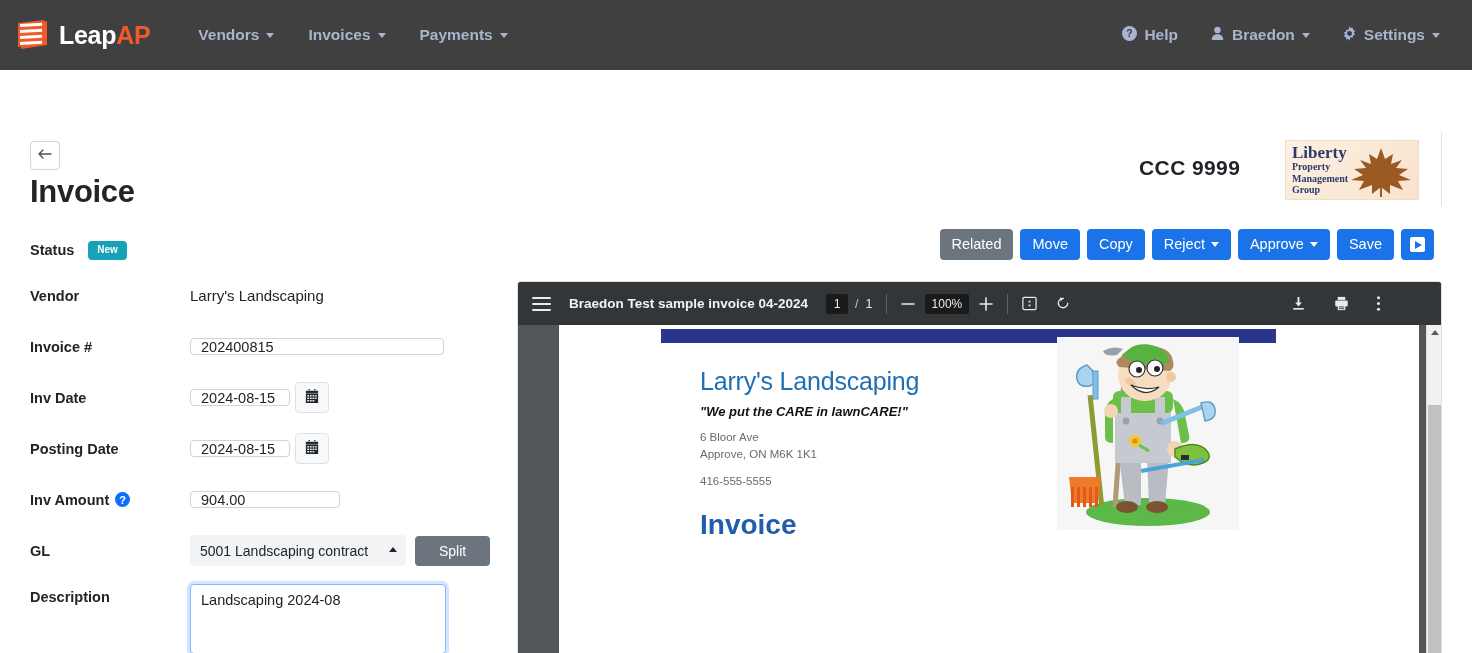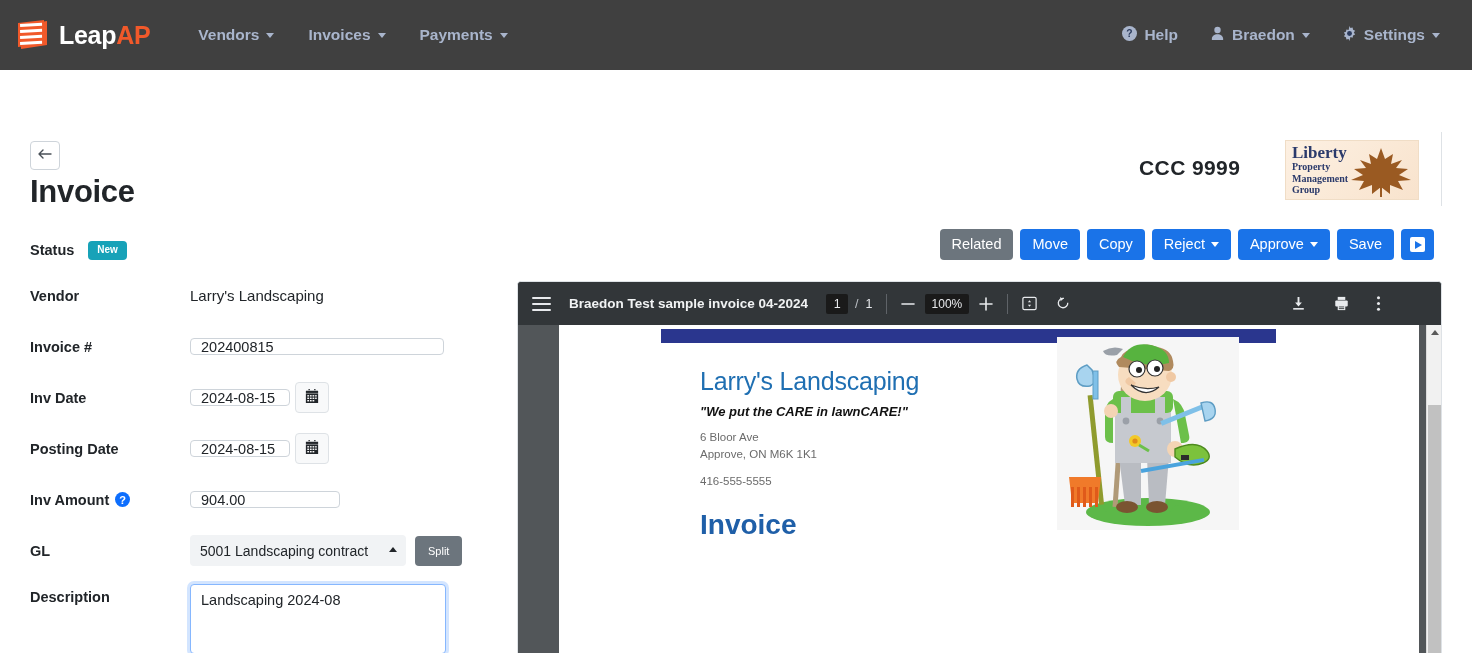--- a/index.html
+++ b/index.html
@@ -91,21 +91,21 @@
     font-size:14px; color:#212529; padding:0 26px 0 10px;
     display:flex; align-items:center; cursor:pointer; position:relative;
   }
   .caret-up {
     position:absolute; right:9px; top:12px; width:0;height:0;
     border-left:4.5px solid transparent; border-right:4.5px solid transparent;
     border-bottom:5px solid #212529;
   }
   .split-btn {
     margin-left:9px; background:#6c757d; color:#fff; border:none; border-radius:4px;
-    font-size:11px; padding:6px 13px; height:30px; cursor:pointer;
+    font-size:14px; padding:6px 24px; height:30px; cursor:pointer;
     font-family:"Liberation Sans", sans-serif;
   }
   .desc-box {
     width:256px; height:70px; border:1px solid #86b7fe; border-radius:4px;
     background:#fff; box-shadow:0 0 0 3px rgba(13,110,253,0.18);
     font-size:14.5px; color:#212529; padding:7px 10px; position:relative;
     font-family:"Liberation Sans", sans-serif; resize:none; outline:none;
   }
   .desc-wrap { position:relative; }
   .help-ico {

